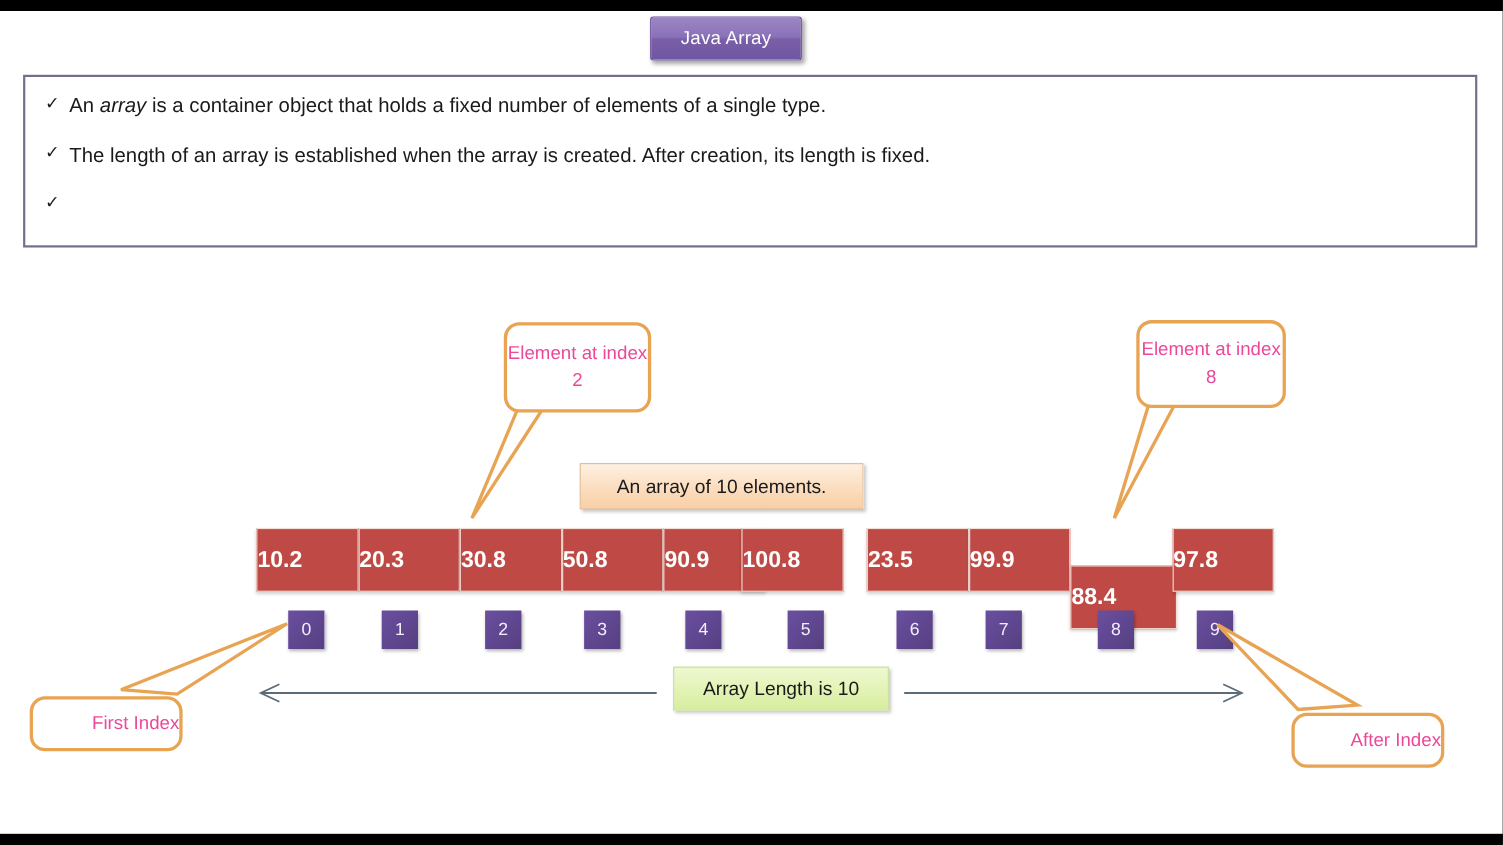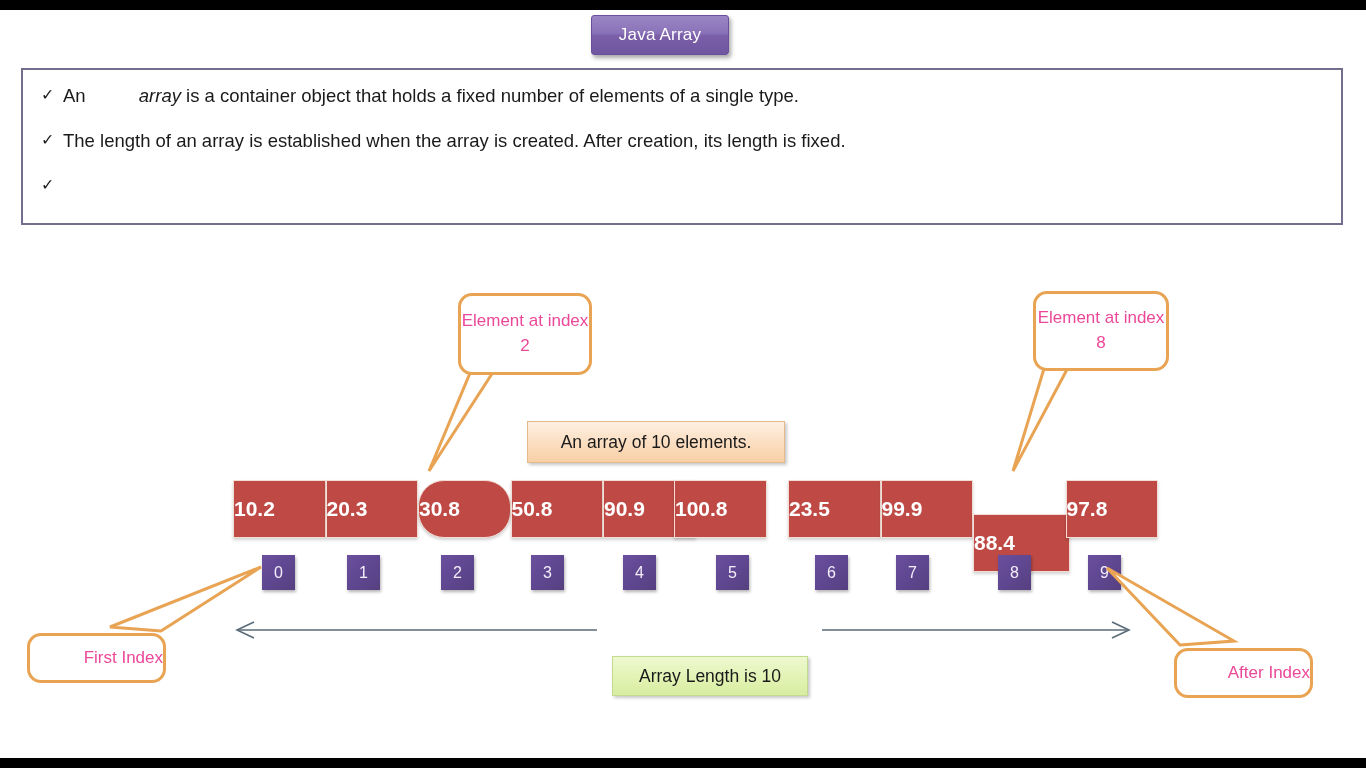--- a/index.html
+++ b/index.html
@@ -70,21 +70,21 @@
     color: #1a1a1a;
     line-height: 1.25;
   }
   .bullet-check {
     flex: 0 0 auto;
     width: 22px;
     font-size: 16px;
     color: #1a1a1a;
     padding-top: 1px;
   }
-  .bullet-text i { font-style: italic; margin-left: 48px; }
+  .bullet-text i { font-style: italic; }
 
   
   .array-cell {
     position: absolute;
     top: 470px;
     height: 58px;
     background: #bf4a45;
     border: 1px solid #f2ddd5;
     box-sizing: border-box;
     display: flex;
@@ -145,21 +145,21 @@
     align-items: center;
     justify-content: center;
     color: #1a1a1a;
     font-size: 17.5px;
     box-shadow: 2px 2px 3px rgba(0,0,0,0.22);
     z-index: 5;
   }
   #box-length {
     position: absolute;
     left: 612px;
-    top: 646px;
+    top: 596px;
     width: 196px;
     height: 40px;
     background: linear-gradient(180deg, #eef8d0 0%, #e2f3b4 55%, #d7eda0 100%);
     border: 1px solid #c2da8e;
     box-sizing: border-box;
     display: flex;
     align-items: center;
     justify-content: center;
     color: #1a1a1a;
     font-size: 17.5px;
@@ -219,21 +219,21 @@
     <polyline points="1112,612 1129,620 1112,628" fill="none" stroke="#5b6b77" stroke-width="1.6"></polyline>
   </svg>
 
   <div id="cells-host">
       <div class="array-cell" style="left: 233px; width: 92.5px;">
         <span>10.2</span>
       </div>
       <div class="array-cell" style="left: 325.5px; width: 92.5px;">
         <span>20.3</span>
       </div>
-      <div class="array-cell" style="left: 418px; width: 92.5px; border-radius: 26px;">
+      <div class="array-cell" style="left: 418px; width: 92.5px;">
         <span>30.8</span>
       </div>
       <div class="array-cell" style="left: 510.5px; width: 92.5px;">
         <span>50.8</span>
       </div>
       <div class="array-cell" style="left: 603px; width: 92.5px;">
         <span>90.9</span>
       </div>
       <div class="array-cell" style="left: 674px; width: 92.5px;">
         <span>100.8</span>

